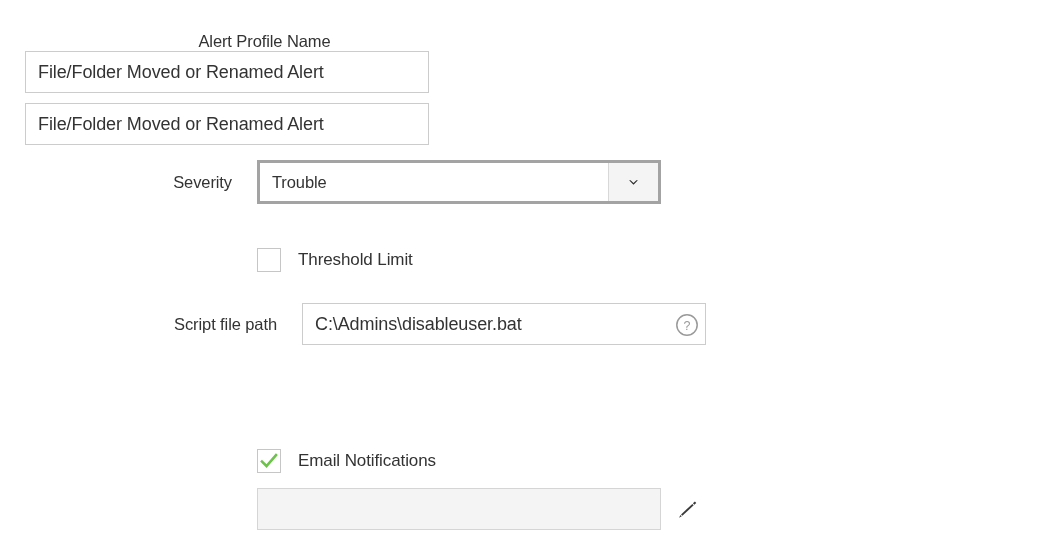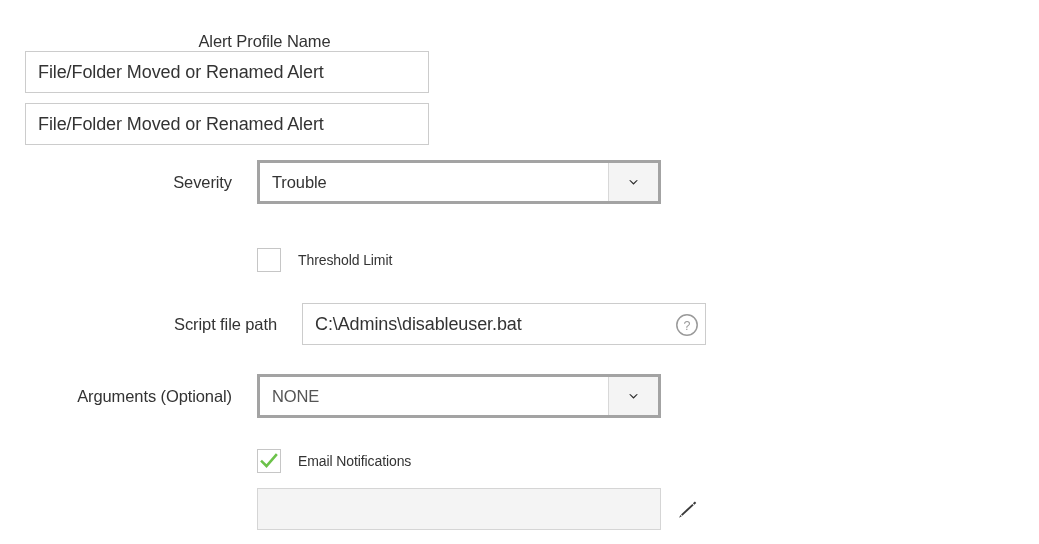--- a/index.html
+++ b/index.html
@@ -129,21 +129,21 @@
   .checkbox .tick {
     width: 18px;
     height: 18px;
     display: none;
   }
 
   .checkbox.checked .tick { display: block; }
 
   .checklabel {
     margin-left: 17px;
-    font-size: 14px;
+    font-size: 17px;
     color: #333333;
     white-space: nowrap;
     letter-spacing: -0.1px;
   }
 
   
   .trail-icon {
     position: absolute;
     display: flex;
     align-items: center;
@@ -199,33 +199,20 @@
     </div>
   </div>
 
   <div class="trail-icon" style="left:675px; top:313px;">
     <svg class="help-icon" viewBox="0 0 24 24">
       <circle cx="12" cy="12" r="10.2" fill="none" stroke="#9a9a9a" stroke-width="1.5"></circle>
       <text x="12" y="16.6" text-anchor="middle" font-family="Liberation Sans, sans-serif" font-size="12.5" fill="#9a9a9a">?</text>
     </svg>
   </div>
 
-  <div class="row" style="top:374px;">
-    <div class="label">Arguments (Optional)</div>
-    <div class="field">
-      <div class="select">
-        <div class="select-value muted">NONE</div>
-        <div class="select-button">
-          <svg class="chev" viewBox="0 0 16 16">
-            <path d="M2.6 5.2 L8 10.9 L13.4 5.2 L11.6 5.2 L8 8.6 L4.4 5.2 Z" fill="#2b2b2b"></path>
-          </svg>
-        </div>
-      </div>
-    </div>
-  </div>
 
   <div class="checkrow" style="top:449px;">
     <div class="checkbox checked">
       <svg class="tick" viewBox="0 0 18 18">
         <path d="M2 9.6 L6.5 14 L16 3.2" fill="none" stroke="#6cc24a" stroke-width="2.6" stroke-linecap="square"></path>
       </svg>
     </div>
     <div class="checklabel">Email Notifications</div>
   </div>
 

